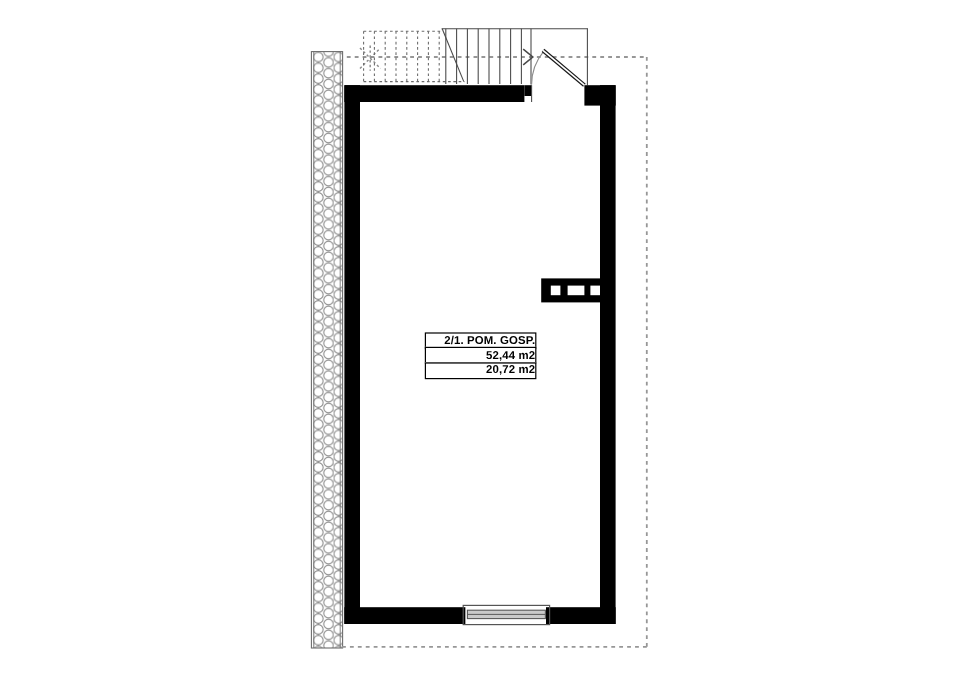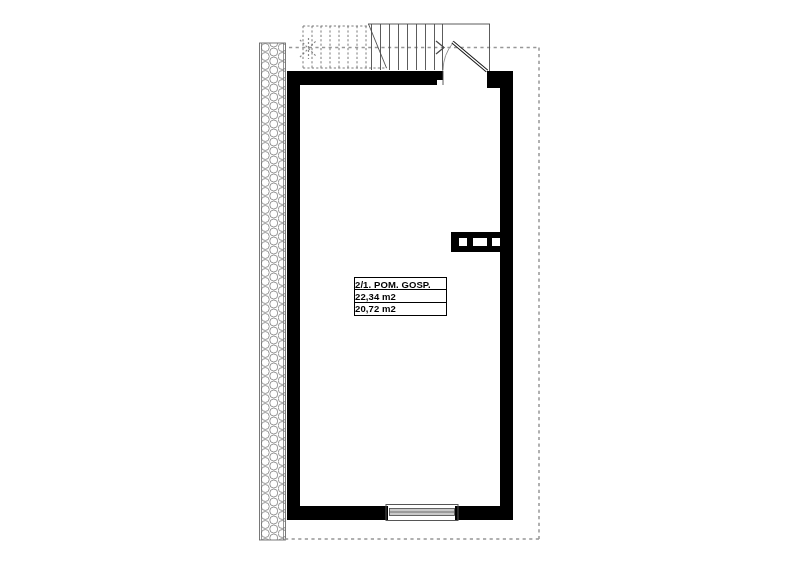--- a/index.html
+++ b/index.html
@@ -31,21 +31,21 @@
   }
   .room-label-row {
     box-sizing: border-box;
     width: 100%;
     border: 1.6px solid #000000;
     margin-top: -1.6px;
     background: #ffffff;
     font-size: 9.5px;
     font-weight: bold;
     color: #000000;
-    text-align: left;
+    text-align: right;
     line-height: 11px;
     padding: 0.5px 0;
     white-space: nowrap;
     letter-spacing: 0.1px;
   }
   .room-label-row:first-child { margin-top: 0; }
 </style>
 </head>
 <body>
 
@@ -140,17 +140,17 @@
     <g>
       <rect x="388" y="505" width="67" height="15.5" fill="#ffffff"></rect>
       <rect x="386" y="504.5" width="72" height="16" fill="none" stroke="#555555" stroke-width="1"></rect>
       <rect x="389.5" y="508.5" width="65" height="7" fill="#c9c9c9" stroke="#555555" stroke-width="0.9"></rect>
       <line x1="389.5" y1="512" x2="454.5" y2="512" stroke="#555555" stroke-width="0.8"></line>
     </g>
   </svg>
 
   <div class="room-label-table">
     <div class="room-label-row">2/1. POM. GOSP.</div>
-    <div class="room-label-row">22,34 m2</div>
+    <div class="room-label-row">52,44 m2</div>
     <div class="room-label-row">20,72 m2</div>
   </div>
 
 </div>
 
 </body></html>

